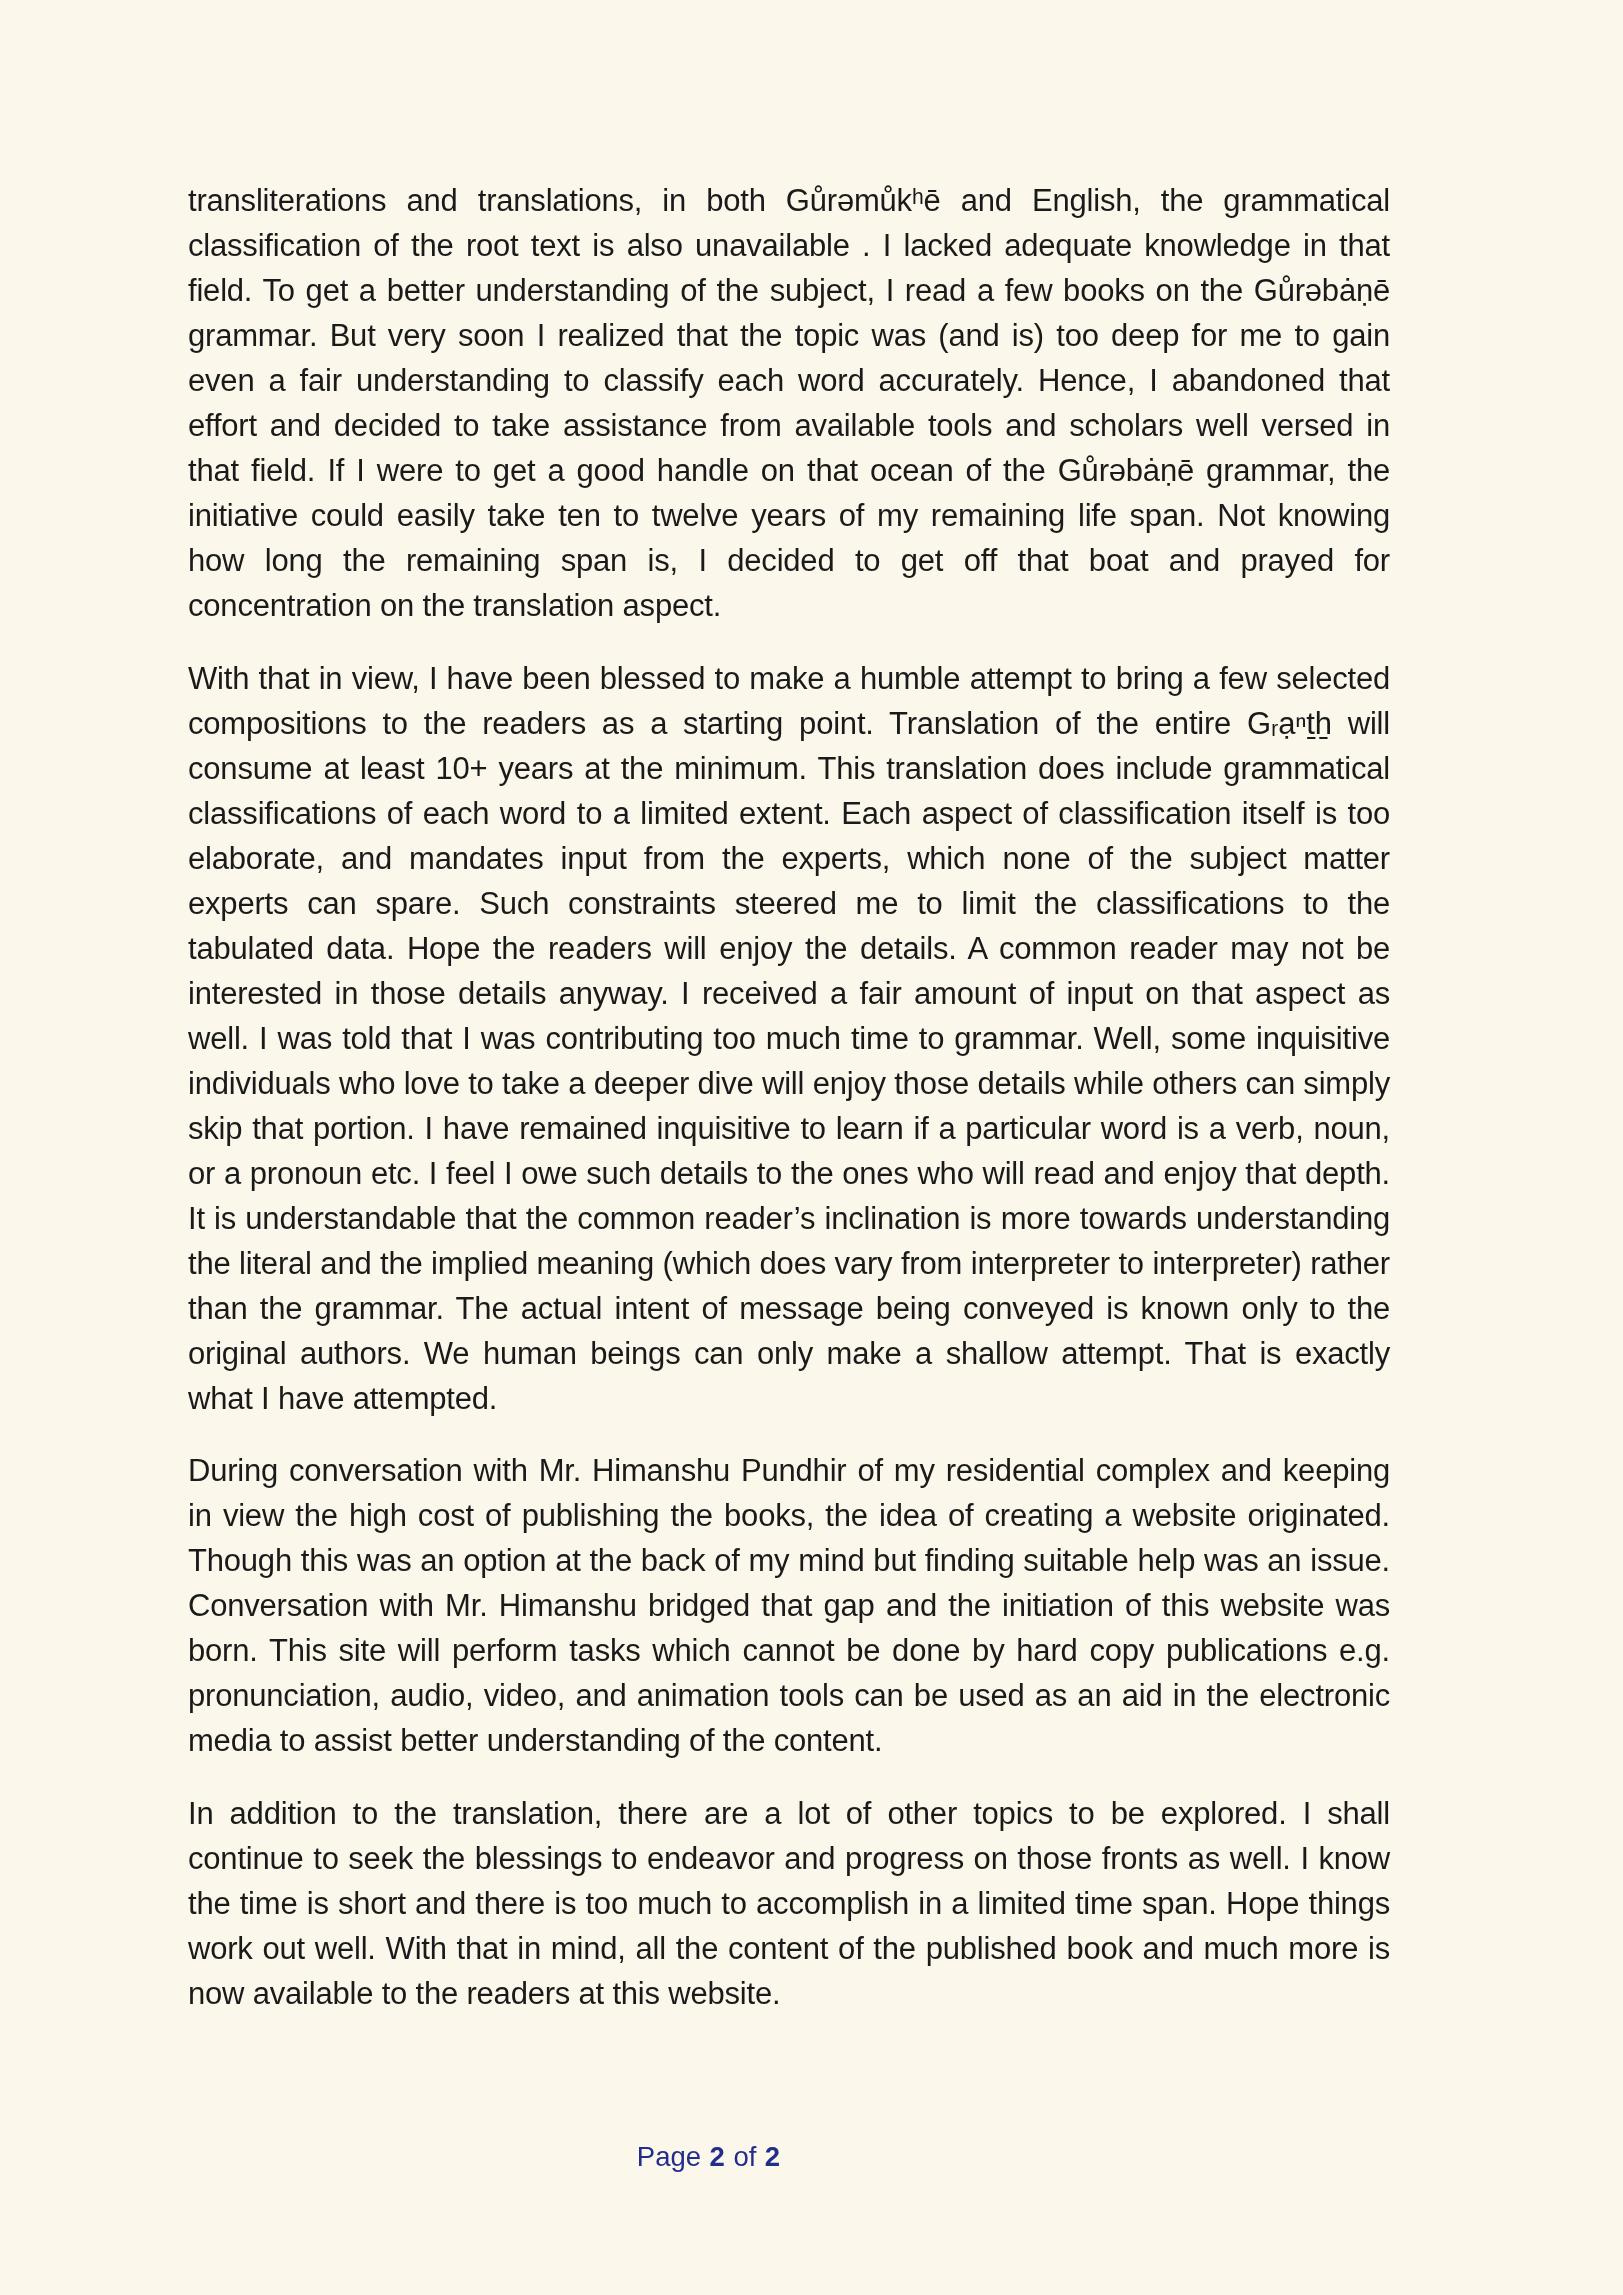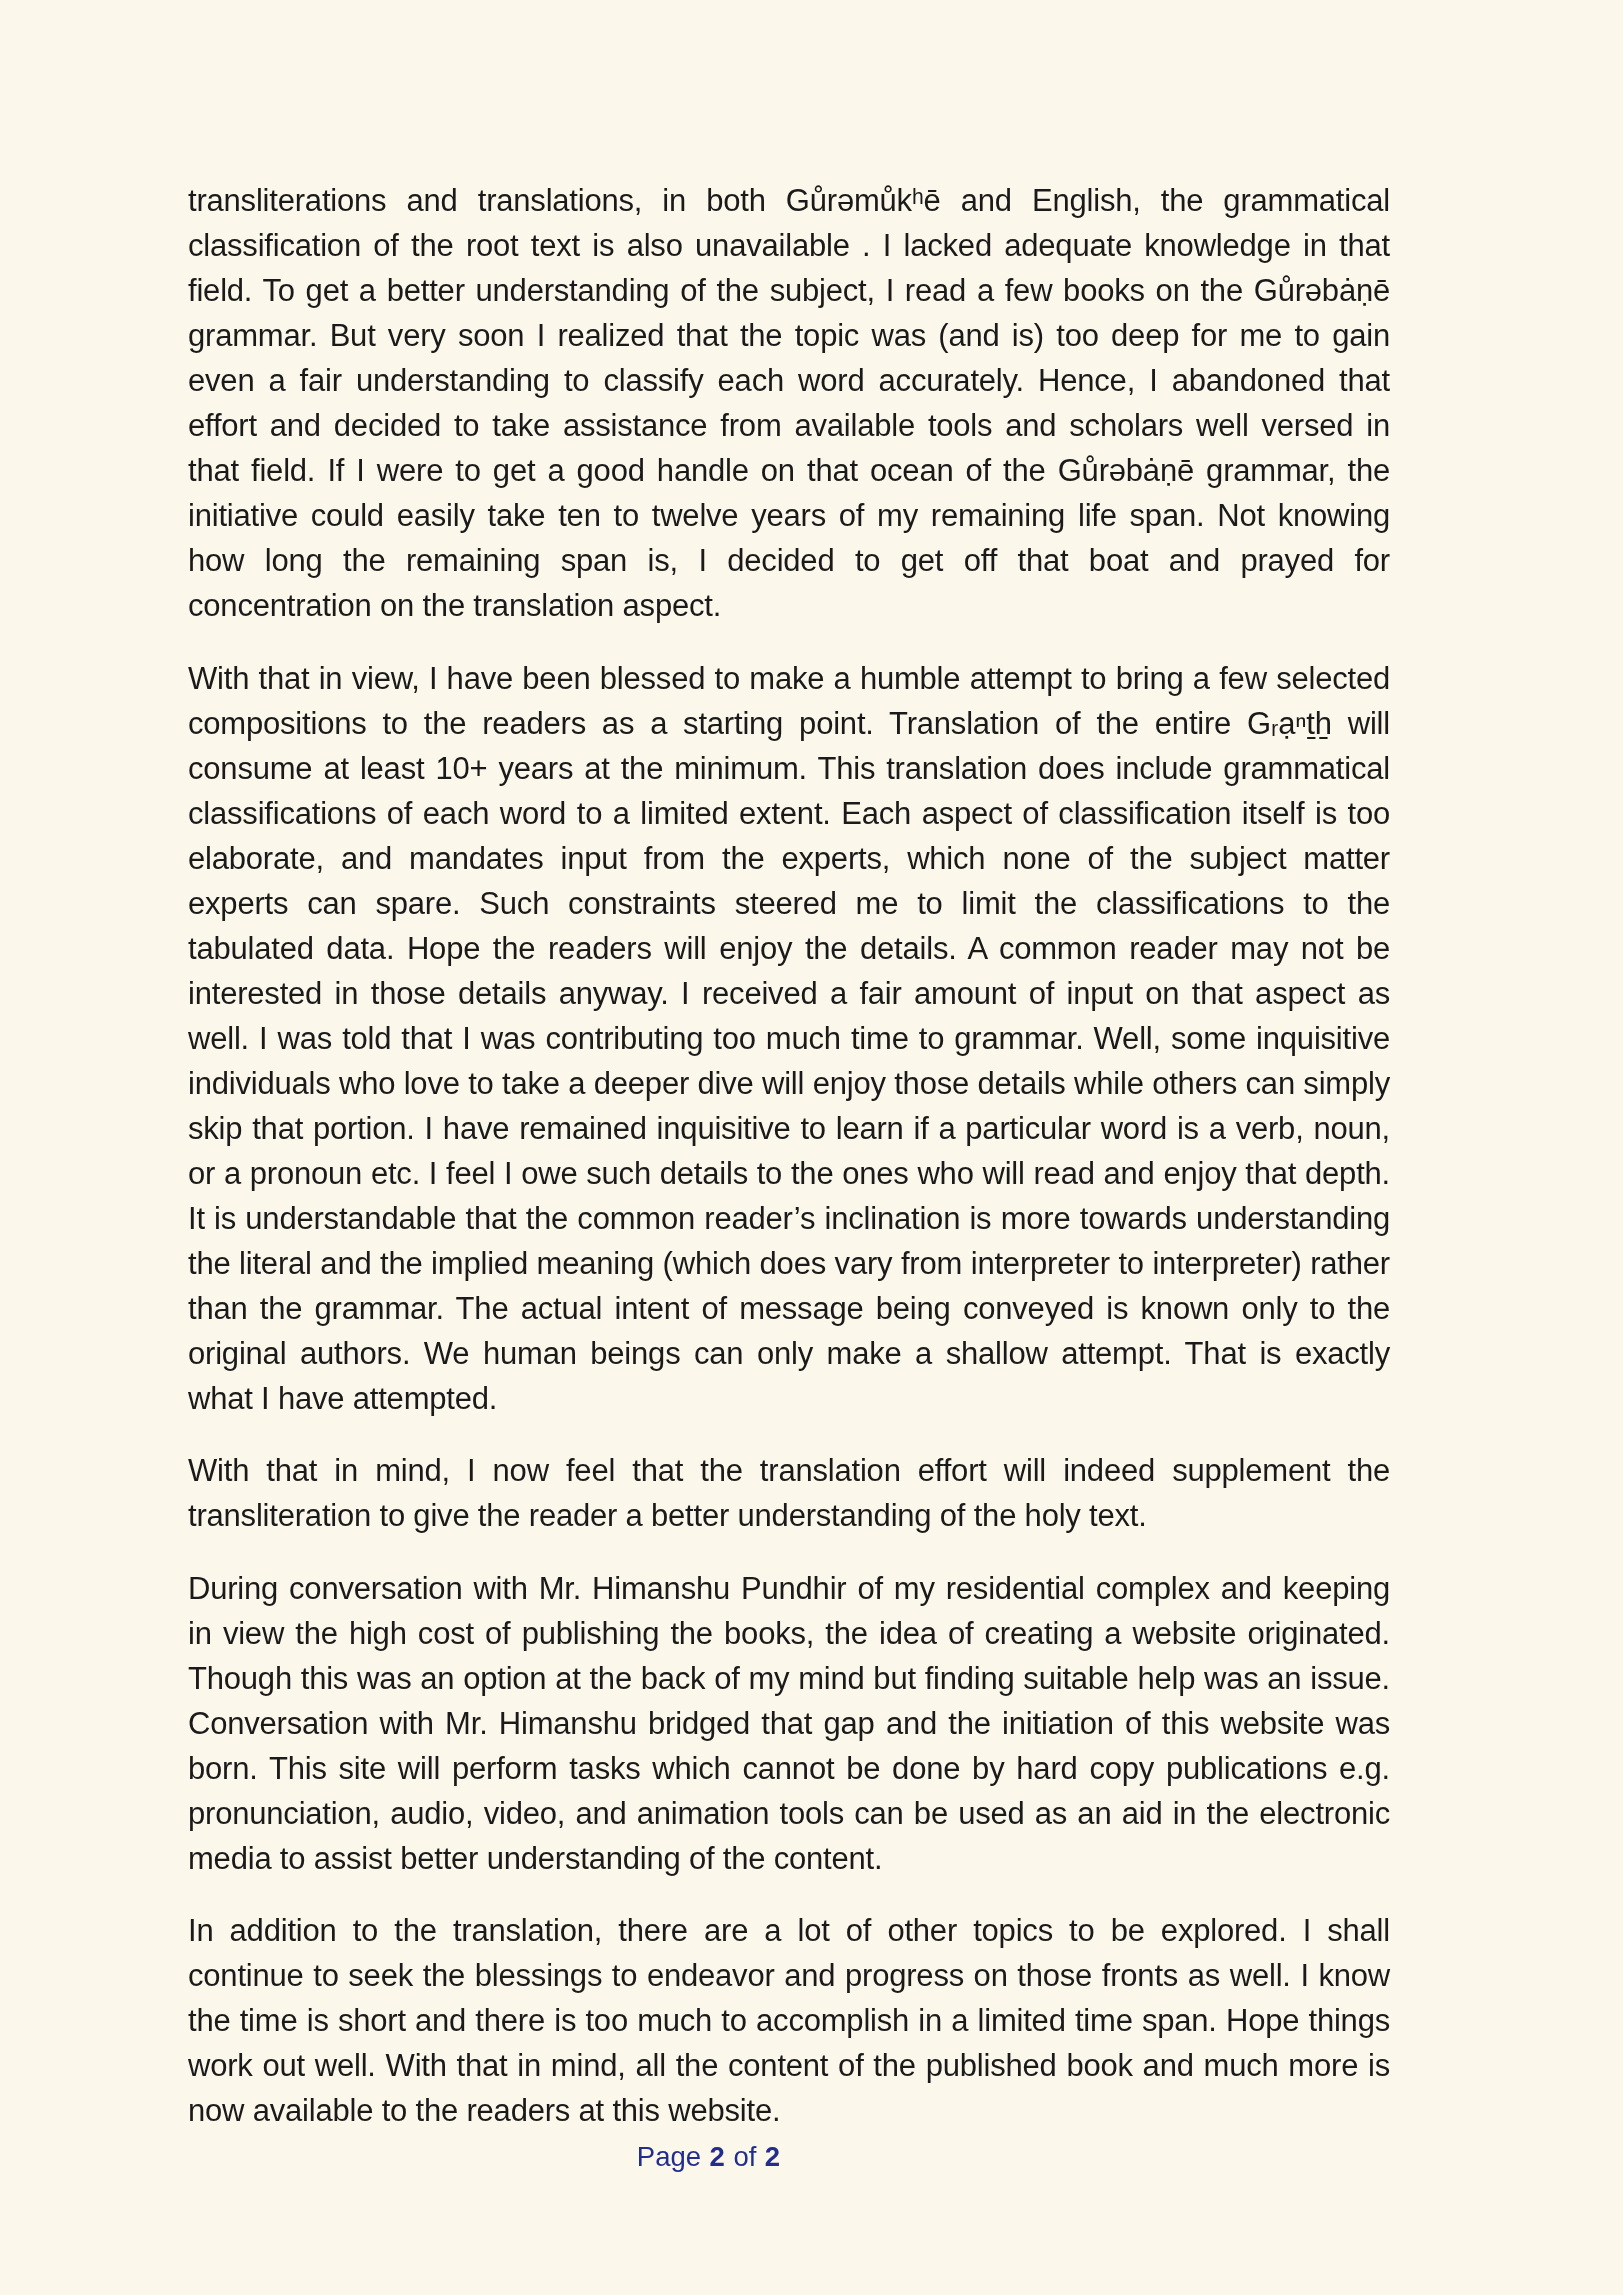--- a/index.html
+++ b/index.html
@@ -53,21 +53,20 @@
     font-weight: 700;
   }
 </style>
 </head>
 <body>
 
 <div class="page">
   <div class="content">
     <p class="para">transliterations and translations, in both Gůrəmůkʰē and English, the grammatical classification of the root text is also unavailable . I lacked adequate knowledge in that field. To get a better understanding of the subject, I read a few books on the Gůrəbȧṇē grammar. But very soon I realized that the topic was (and is) too deep for me to gain even a fair understanding to classify each word accurately. Hence, I abandoned that effort and decided to take assistance from available tools and scholars well versed in that field. If I were to get a good handle on that ocean of the Gůrəbȧṇē grammar, the initiative could easily take ten to twelve years of my remaining life span. Not knowing how long the remaining span is, I decided to get off that boat and prayed for concentration on the translation aspect.</p>
     <p class="para">With that in view, I have been blessed to make a humble attempt to bring a few selected compositions to the readers as a starting point. Translation of the entire Gᵣạⁿṯẖ will consume at least 10+ years at the minimum. This translation does include grammatical classifications of each word to a limited extent. Each aspect of classification itself is too elaborate, and mandates input from the experts, which none of the subject matter experts can spare. Such constraints steered me to limit the classifications to the tabulated data. Hope the readers will enjoy the details. A common reader may not be interested in those details anyway. I received a fair amount of input on that aspect as well. I was told that I was contributing too much time to grammar. Well, some inquisitive individuals who love to take a deeper dive will enjoy those details while others can simply skip that portion. I have remained inquisitive to learn if a particular word is a verb, noun, or a pronoun etc. I feel I owe such details to the ones who will read and enjoy that depth. It is understandable that the common reader’s inclination is more towards understanding the literal and the implied meaning (which does vary from interpreter to interpreter) rather than the grammar. The actual intent of message being conveyed is known only to the original authors. We human beings can only make a shallow attempt. That is exactly what I have attempted.</p>
-    <p class="para">With that in mind, I now feel that the translation effort will indeed supplement the transliteration to give the reader a better understanding of the holy text.</p>
     <p class="para">During conversation with Mr. Himanshu Pundhir of my residential complex and keeping in view the high cost of publishing the books, the idea of creating a website originated. Though this was an option at the back of my mind but finding suitable help was an issue. Conversation with Mr. Himanshu bridged that gap and the initiation of this website was born. This site will perform tasks which cannot be done by hard copy publications e.g. pronunciation, audio, video, and animation tools can be used as an aid in the electronic media to assist better understanding of the content.</p>
     <p class="para">In addition to the translation, there are a lot of other topics to be explored. I shall continue to seek the blessings to endeavor and progress on those fronts as well. I know the time is short and there is too much to accomplish in a limited time span. Hope things work out well. With that in mind, all the content of the published book and much more is now available to the readers at this website.</p>
   </div>
 
   <div class="footer">
     <span>Page</span>
     <span class="num">2</span>
     <span>of</span>
     <span class="num">2</span>
   </div>

